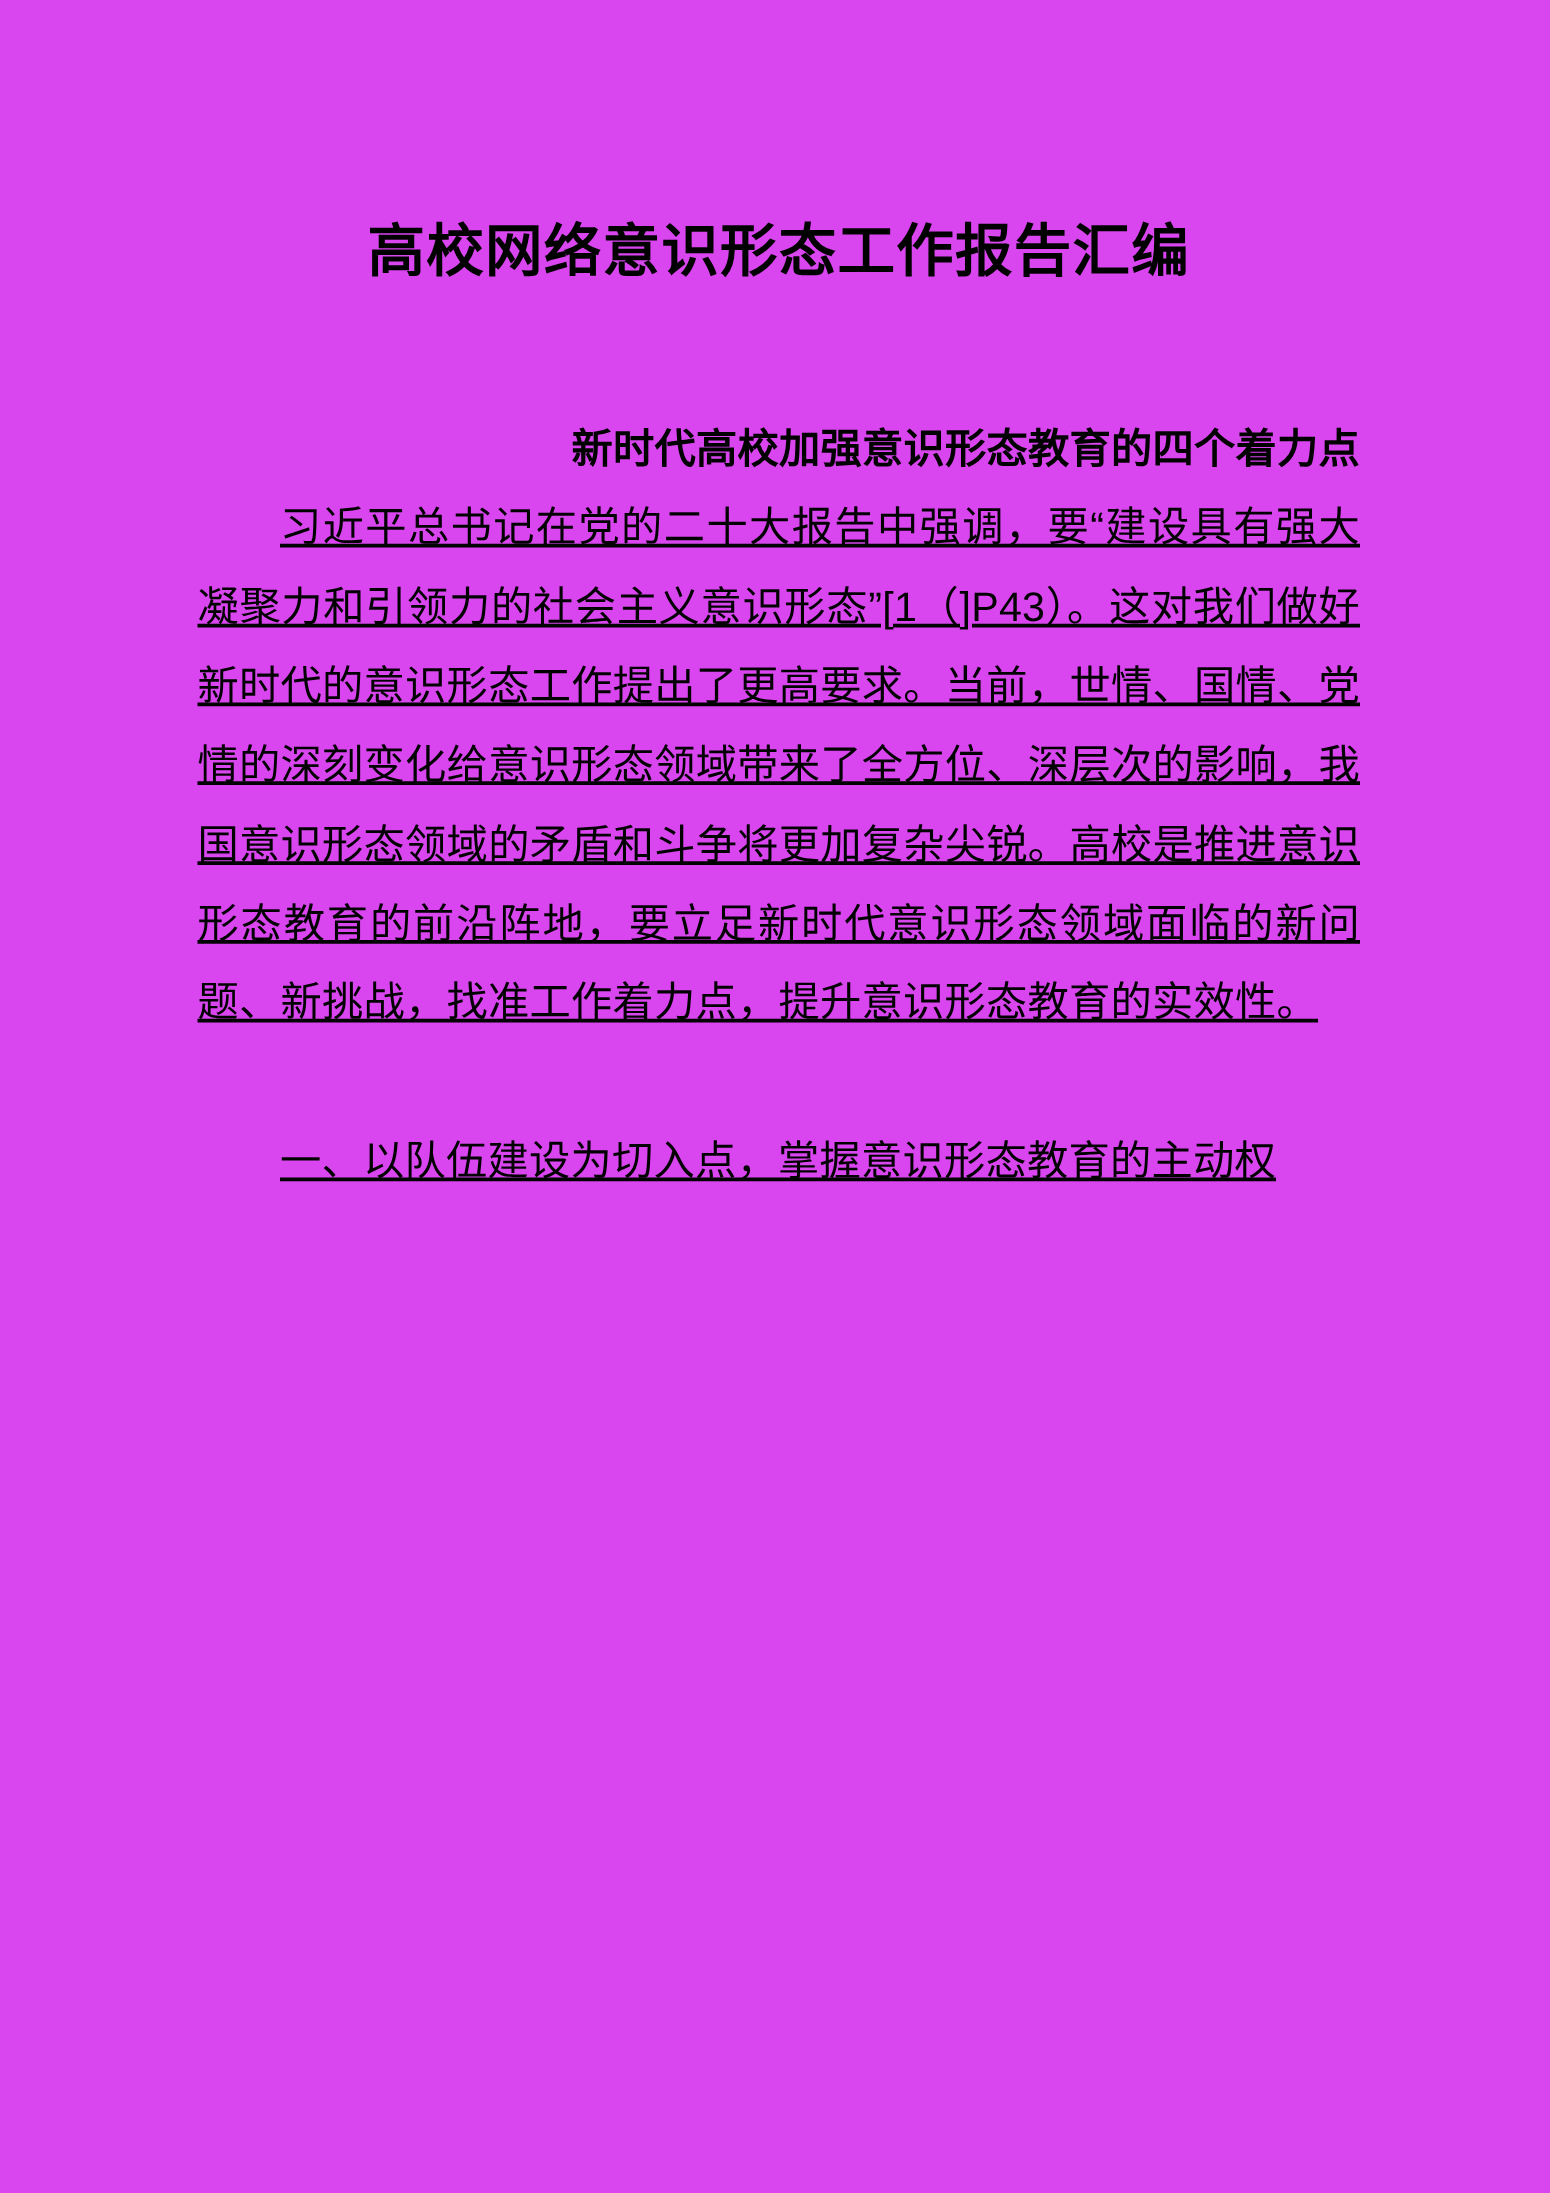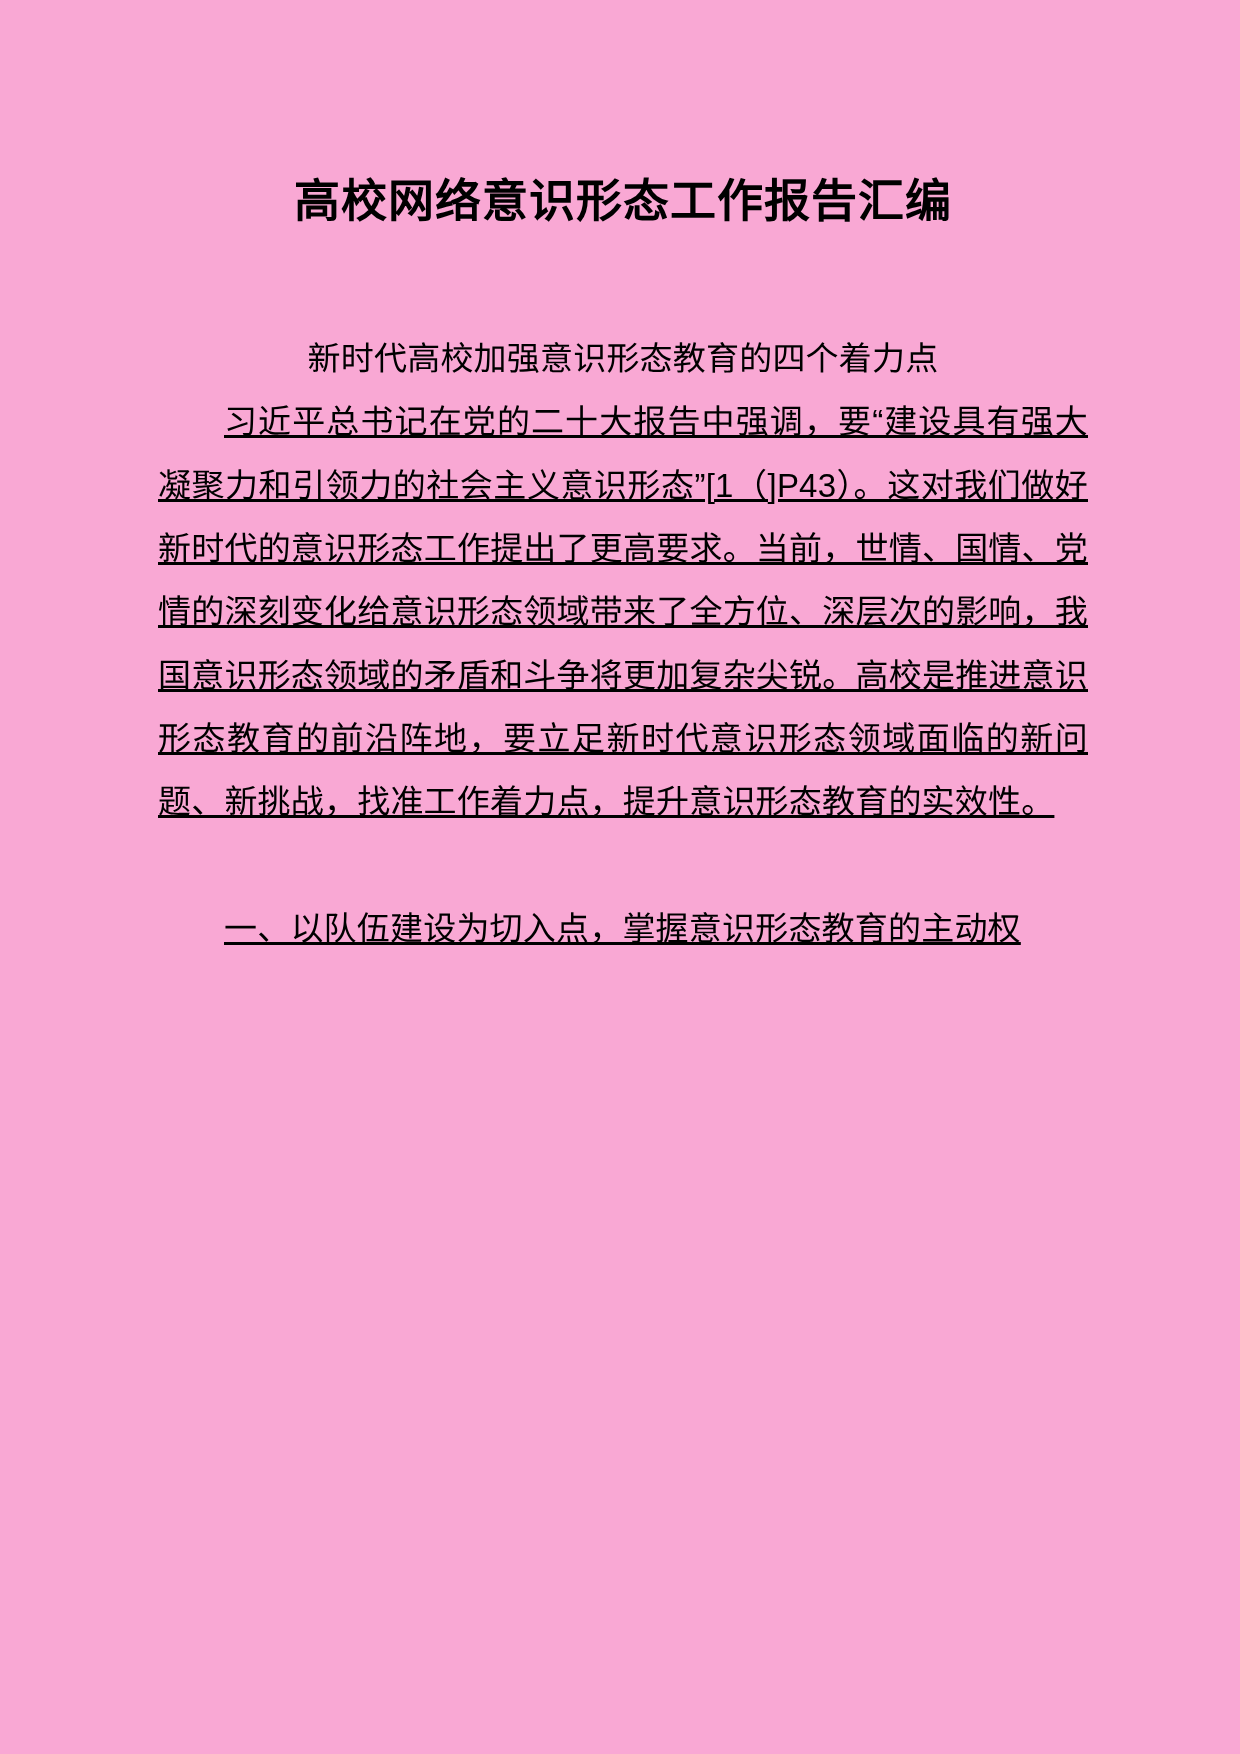--- a/index.html
+++ b/index.html
@@ -50,24 +50,24 @@
     padding-top: 115px;
     white-space: pre;
   }
 
   
   .body-block {
     padding-top: 95px;
   }
   .article-heading {
     font-size: 33px;
-    font-weight: 400;
+    font-weight: 700;
     line-height: 1.92;
     margin: 0;
-    text-align: center;
+    text-align: right;
     letter-spacing: 0.2px;
   }
   .para {
     font-size: 33px;
     font-weight: 400;
     line-height: 1.92;
     margin: 0;
     text-align: justify;
     text-justify: inter-ideograph;
     text-indent: 2em;
@@ -77,21 +77,21 @@
   .para.spaced-before {
     margin-top: 1.92em;
   }
   .para.clipped {
     
   }
 </style>
 </head>
 <body style="color: rgb(0, 0, 0);">
 
-<div class="page" style="background: #f9a8d4;">
+<div class="page" style="background: #d946ef;">
   <div class="page-inner">
 
     <h1 class="doc-title">高校网络意识形态工作报告汇编</h1>
 
 
     <div class="body-block">
 
       <p class="article-heading">新时代高校加强意识形态教育的四个着力点</p>
 
       <p class="para">习近平总书记在党的二十大报告中强调，要“建设具有强大凝聚力和引领力的社会主义意识形态”[1（]P43）。这对我们做好新时代的意识形态工作提出了更高要求。当前，世情、国情、党情的深刻变化给意识形态领域带来了全方位、深层次的影响，我国意识形态领域的矛盾和斗争将更加复杂尖锐。高校是推进意识形态教育的前沿阵地，要立足新时代意识形态领域面临的新问题、新挑战，找准工作着力点，提升意识形态教育的实效性。</p>

